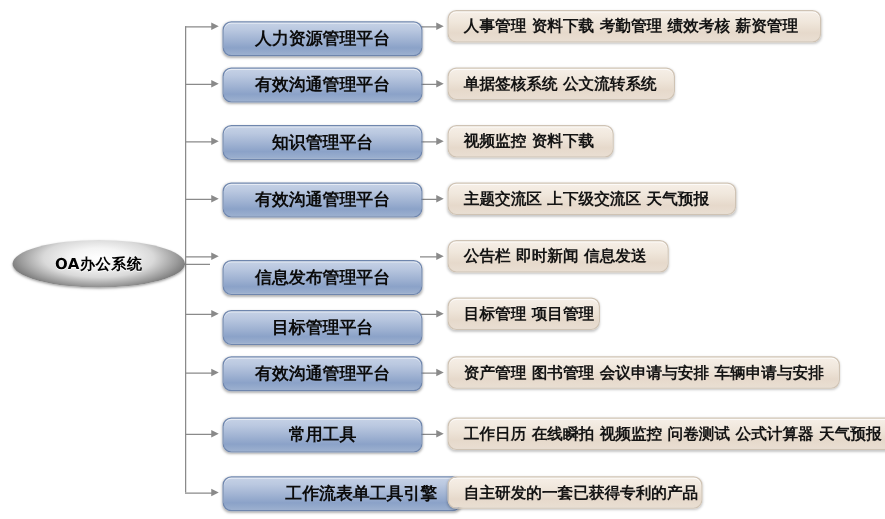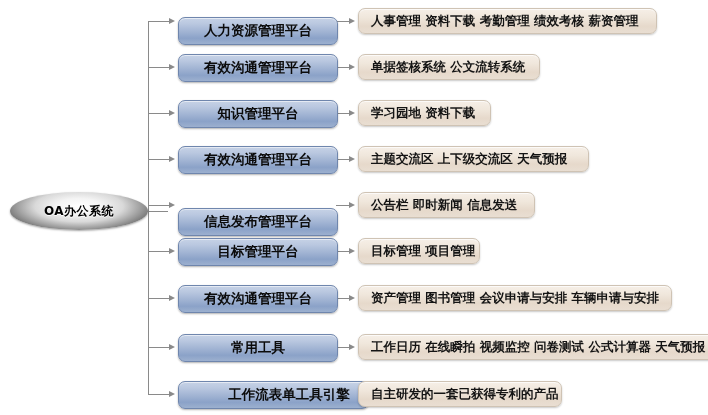--- a/index.html
+++ b/index.html
@@ -135,35 +135,35 @@
       <div class="mid-box" style="top: 54px;">
         <span class="mid-label">有效沟通管理平台</span>
       </div>
       <div class="leaf-box" style="top: 54px; width: 182px;">
         <span class="leaf-label">单据签核系统  公文流转系统</span>
       </div>
       <div class="mid-box" style="top: 100px;">
         <span class="mid-label">知识管理平台</span>
       </div>
       <div class="leaf-box" style="top: 100px; width: 133px;">
-        <span class="leaf-label">学习园地  资料下载</span>
+        <span class="leaf-label">视频监控  资料下载</span>
       </div>
       <div class="mid-box" style="top: 146px; text-align: center;">
         <span class="mid-label">有效沟通管理平台</span>
       </div>
       <div class="leaf-box" style="top: 146px; width: 231px;">
         <span class="leaf-label">主题交流区  上下级交流区  天气预报</span>
       </div>
       <div class="mid-box" style="top: 176px; margin-top: 32px;">
         <span class="mid-label">信息发布管理平台</span>
       </div>
       <div class="leaf-box" style="top: 192px; width: 177px;">
         <span class="leaf-label">公告栏  即时新闻  信息发送</span>
       </div>
-      <div class="mid-box" style="top: 238px; align-items: center;">
+      <div class="mid-box" style="top: 248px; align-items: center;">
         <span class="mid-label">目标管理平台</span>
       </div>
       <div class="leaf-box" style="top: 238px; width: 122px;">
         <span class="leaf-label">目标管理  项目管理</span>
       </div>
       <div class="mid-box" style="top: 285px;">
         <span class="mid-label">有效沟通管理平台</span>
       </div>
       <div class="leaf-box" style="top: 285px; width: 314px;">
         <span class="leaf-label">资产管理  图书管理  会议申请与安排  车辆申请与安排</span>

